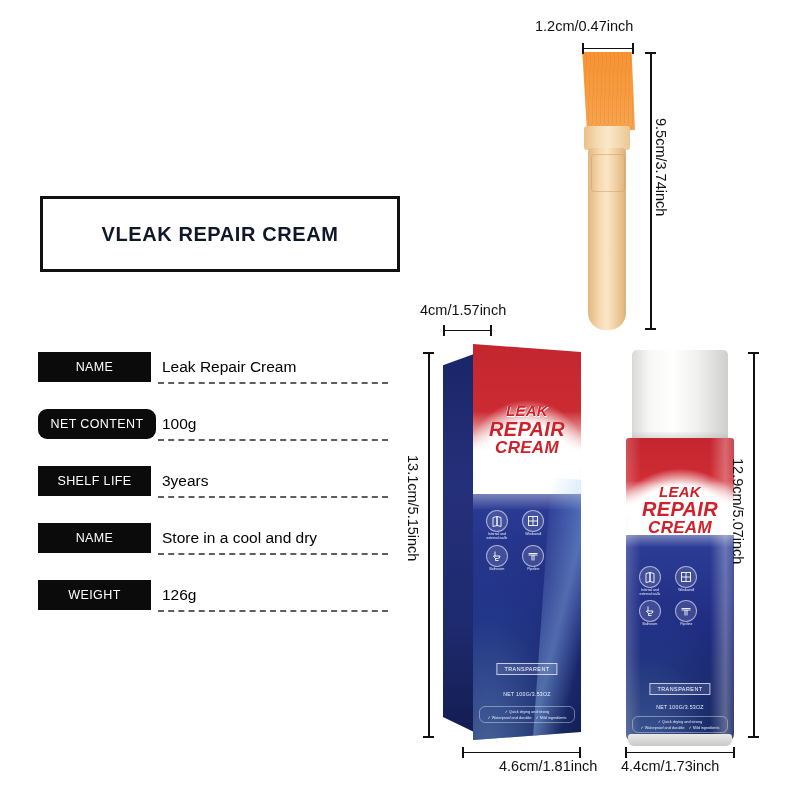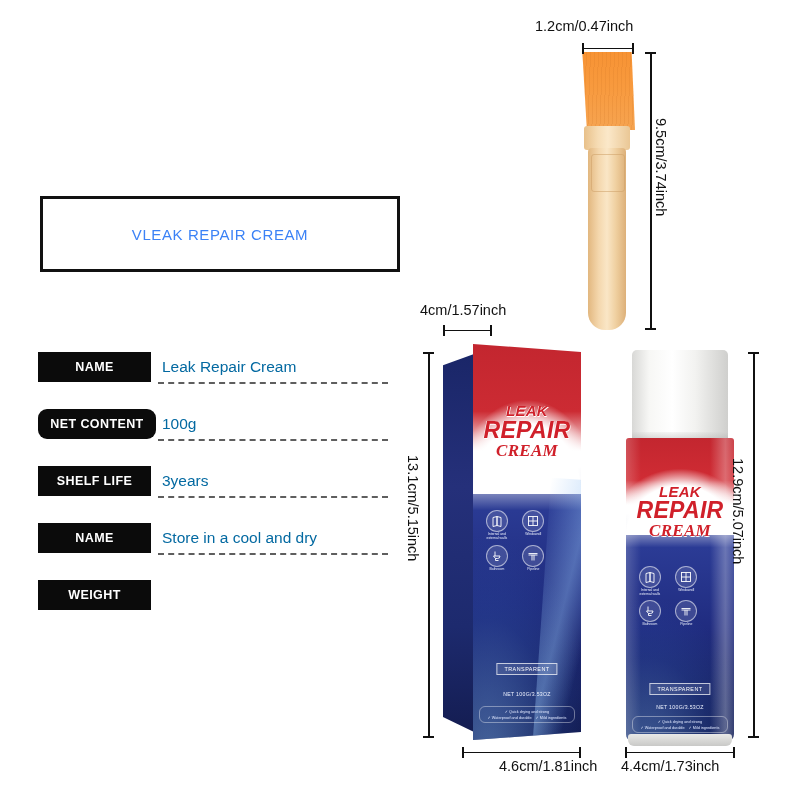--- a/index.html
+++ b/index.html
@@ -15,41 +15,41 @@
 
   
   .title-box {
     position: absolute; left: 40px; top: 196px;
     width: 360px; height: 76px;
     border: 3px solid #111;
     background: #fff;
     display: flex; align-items: center; justify-content: center;
   }
   .title-box .title-text {
-    font-size: 15px; font-weight: normal; letter-spacing: 0.6px; color: #3b82f6;
+    font-size: 20px; font-weight: bold; letter-spacing: 0.6px; color: #0f172a;
     font-family: "Liberation Sans", sans-serif;
   }
 
   
   .spec-table { position: absolute; left: 38px; top: 352px; width: 350px; }
   .spec-row { position: relative; height: 57px; }
   .badge {
     position: absolute; left: 0; top: 0;
     width: 113px; height: 30px;
     background: #0b0b0b; color: #fff;
     display: flex; align-items: center; justify-content: center;
-    font-size: 12.5px; font-weight: bold; letter-spacing: 0.4px;
+    font-size: 12.5px; font-weight: normal; letter-spacing: 0.4px;
   }
   .badge.wide { width: 118px; border-radius: 9px; }
   .val-wrap {
     position: absolute; left: 120px; top: 0; right: 0; height: 32px;
     border-bottom: 2px dashed #5e5e5e;
     display: flex; align-items: center;
   }
-  .val-wrap .val { font-size: 15.5px; color: #0369a1; padding-left: 4px; }
+  .val-wrap .val { font-size: 15.5px; color: #000000; padding-left: 4px; }
 
   
   .dim-h { position: absolute; height: 1px; background: #111; }
   .dim-h::before, .dim-h::after {
     content: ""; position: absolute; top: -5px; width: 2px; height: 11px; background: #111;
   }
   .dim-h::before { left: 0; }
   .dim-h::after { right: 0; }
 
   .dim-v { position: absolute; width: 1.6px; background: #111; }
@@ -124,22 +124,22 @@
     transform: rotate(4deg);
   }
 
   .brand { position: absolute; left: 0; right: 0; top: 15%; text-align: center; }
   .brand div {
     color: #d0202a; font-weight: bold; font-style: italic;
     text-shadow: 0.5px 0.5px 0 #fff, -0.5px 0 0 #fff;
     line-height: 1.02; letter-spacing: 0.3px;
   }
   .brand .l1 { font-size: 15px; }
-  .brand .l2 { font-size: 23px; }
-  .brand .l3 { font-size: 17px; font-family: Liberation Serif, serif; }
+  .brand .l2 { font-size: 20px; }
+  .brand .l3 { font-size: 17px; }
 
   .icon-grid {
     position: absolute; left: 8%; top: 42%; width: 62%;
     display: grid; grid-template-columns: 1fr 1fr; gap: 4px 6px;
   }
   .icon-cell { text-align: center; }
   .icon-circ {
     width: 22px; height: 22px; margin: 0 auto;
     border-radius: 50%; background: rgba(255,255,255,0.13);
     border: 1px solid rgba(255,255,255,0.55);
@@ -242,20 +242,23 @@
     <div class="spec-row">
       <div class="badge">NAME</div>
       <div class="val-wrap">
         <span class="val">Store in a cool and dry</span>
       </div>
     </div>
 
 
     <div class="spec-row">
       <div class="badge">WEIGHT</div>
+      <div class="val-wrap">
+        <span class="val">126g</span>
+      </div>
     </div>
 
   </div>
 
   <div class="brush">
     <div class="bristles"></div>
     <div class="bristle-lines"></div>
     <div class="ferrule"></div>
     <div class="handle"></div>
   </div>

